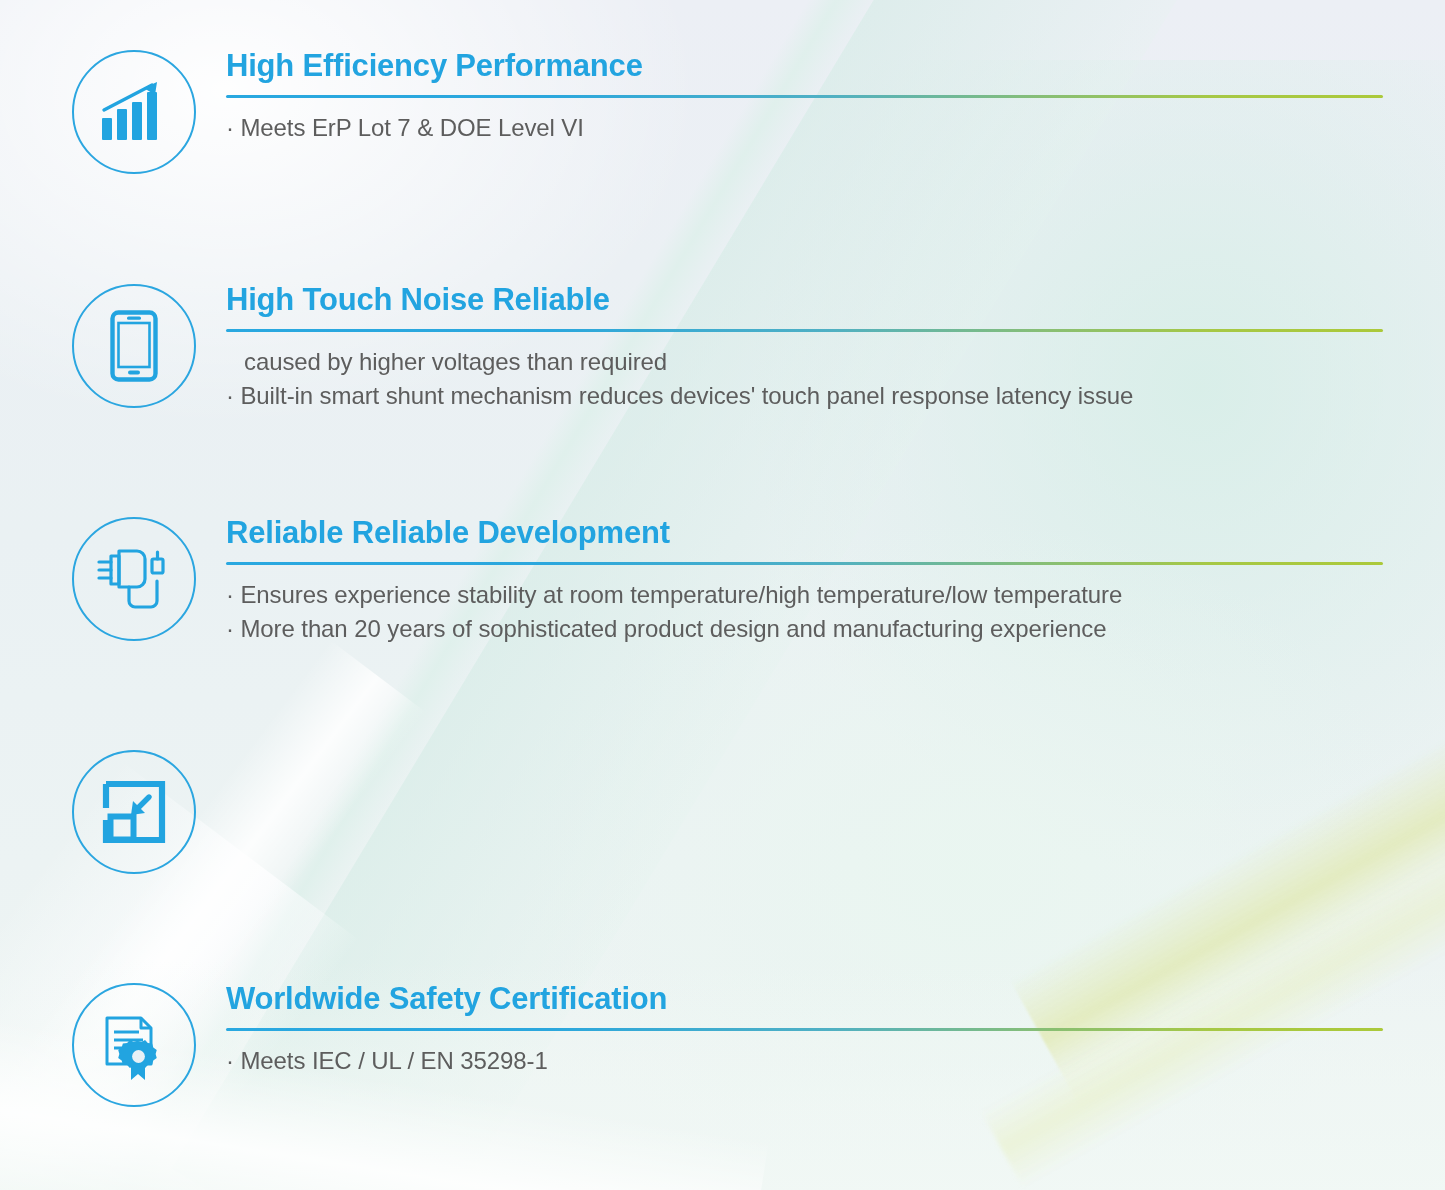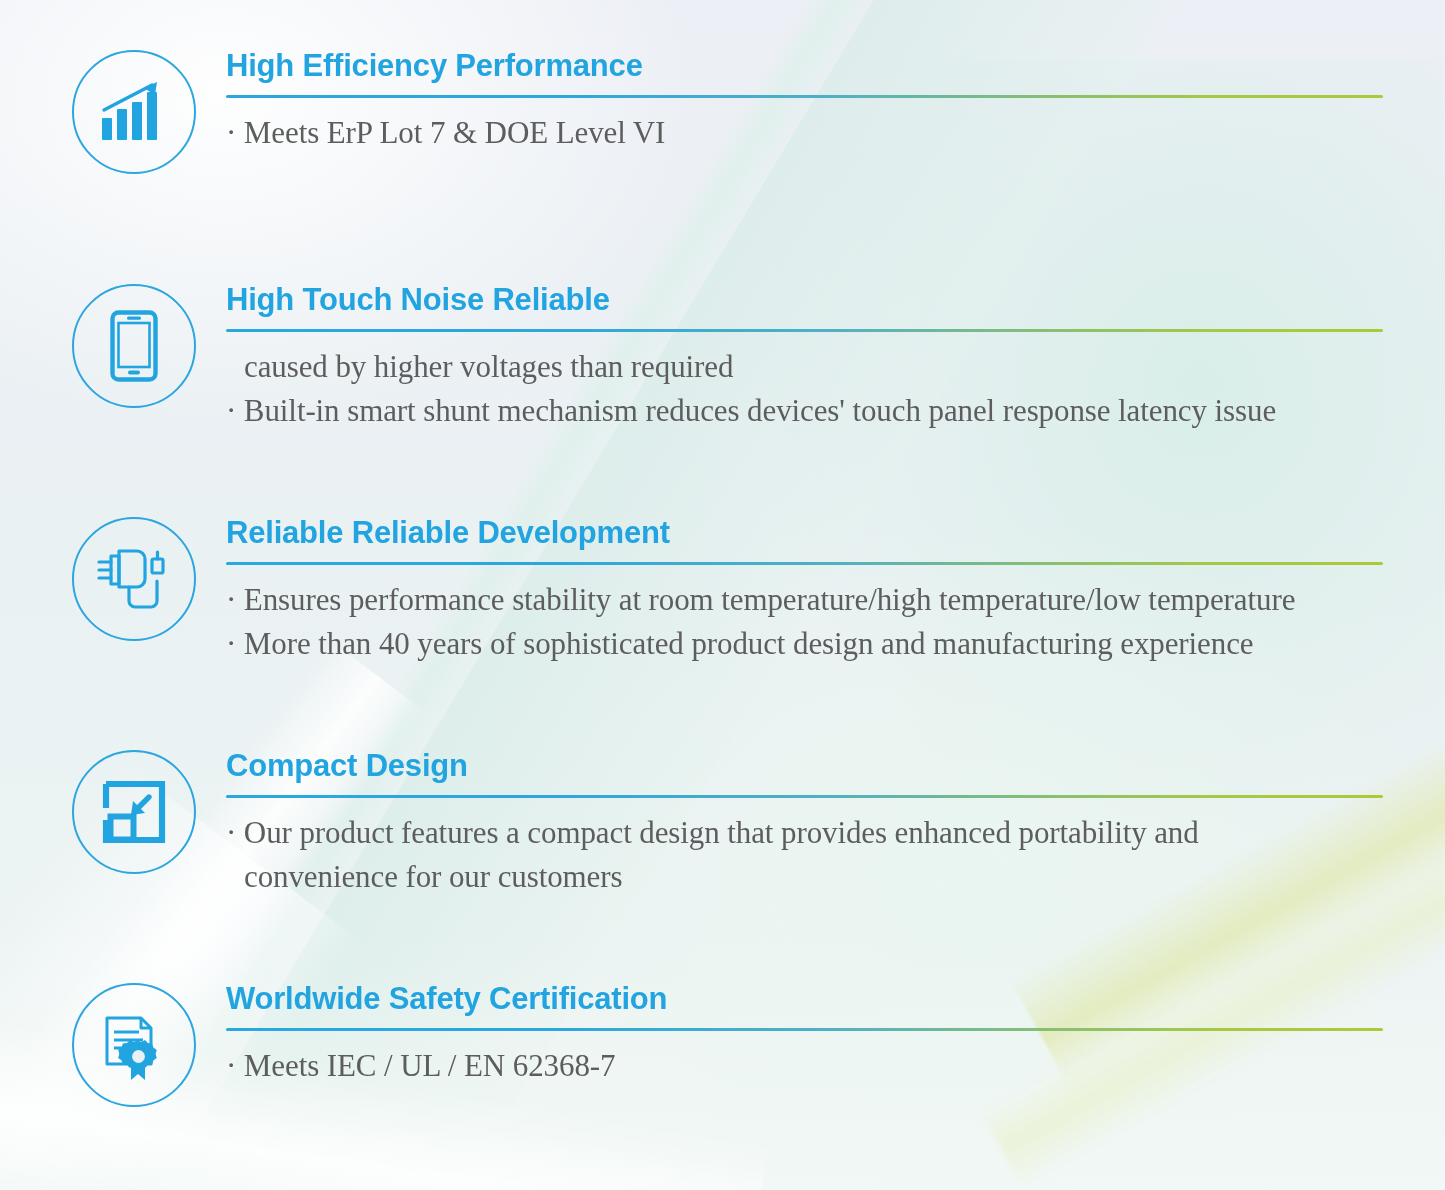--- a/index.html
+++ b/index.html
@@ -173,24 +173,23 @@
         #29a8e0 0%,
         #2ba7dd 28%,
         #4fb0c4 52%,
         #86be77 70%,
         #a6c845 85%,
         #abc93a 100%);
   }
   .desc {
     margin-top: 13px;
     color: #5d5d5d;
-    font-size: 31px;
+    font-size: 24px;
     line-height: 1.42;
     letter-spacing: -0.1px;
-    font-family: Liberation Serif, serif;
   }
   .desc .line {
     white-space: nowrap;
   }
   .indent {
     padding-left: 18px;
   }
 </style>
 </head>
 <body>
@@ -279,47 +278,39 @@
               <rect x="56" y="14" width="11" height="14" rx="1.5"></rect>
               <line x1="61.5" y1="7" x2="61.5" y2="14"></line>
             </g>
           </svg>
         </div>
       </div>
       <div class="body">
         <div class="feature-title">Reliable Reliable Development</div>
         <div class="divider"></div>
         <div class="desc">
-          <div class="line">· Ensures performance stability at room temperature/high temperature/low temperature</div>
-          <div class="line">· More than 40 years of sophisticated product  design and manufacturing experience</div>
+          <div class="line">· Ensures experience stability at room temperature/high temperature/low temperature</div>
+          <div class="line">· More than 20 years of sophisticated product  design and manufacturing experience</div>
         </div>
       </div>
     </div>
 
     <div class="feature" style="top:750px;">
       <div class="icon-wrap">
         <div class="icon-circle">
           <svg width="64" height="64" viewBox="0 0 64 64" aria-hidden="true">
 
             <path d="M4 4 h56 v56 h-56 v-20" fill="none" stroke="#22a4e0" stroke-width="6.2"></path>
             <path d="M4 4 v24" fill="none" stroke="#22a4e0" stroke-width="6.2"></path>
 
             <rect x="8.5" y="36.5" width="23" height="23" fill="none" stroke="#22a4e0" stroke-width="6"></rect>
 
             <line x1="47" y1="17" x2="33" y2="31" stroke="#22a4e0" stroke-width="5.4" stroke-linecap="round"></line>
             <polygon points="29,35 43,33 31,21" fill="#22a4e0"></polygon>
           </svg>
-        </div>
-      </div>
-      <div class="body">
-        <div class="feature-title">Compact Design</div>
-        <div class="divider"></div>
-        <div class="desc">
-          <div class="line">· Our product features a compact design that provides enhanced portability and</div>
-          <div class="line indent">convenience for our customers</div>
         </div>
       </div>
     </div>
 
     <div class="feature" style="top:983px;">
       <div class="icon-wrap">
         <div class="icon-circle">
           <svg width="66" height="70" viewBox="0 0 66 70" aria-hidden="true">
             <g fill="none" stroke="#22a4e0" stroke-width="3" stroke-linejoin="round">
 
@@ -341,19 +332,19 @@
                        l4.6 1.6 4.2 -2.4 3.3 3.6 4.9 0.4 1.4 4.7 4 2.9 -1.3 4.7 1.3 4.7 -4 2.9 -1.4 4.7 -4.9 0.4 -3.3 3.6 -4.2 -2.4 -4.6 1.6 -4.6 -1.6 -4.2 2.4 -3.3 -3.6 -4.9 -0.4 -1.4 -4.7 -4 -2.9 1.3 -4.7 -1.3 -4.7 4 -2.9 1.4 -4.7 4.9 -0.4 3.3 -3.6 4.2 2.4 z" transform="translate(-0.5,-2) scale(0.86) translate(6,6)" fill="#22a4e0"></path>
               <circle cx="37.5" cy="46.5" r="6.4" fill="#e8f1f6"></circle>
             </g>
           </svg>
         </div>
       </div>
       <div class="body">
         <div class="feature-title">Worldwide Safety Certification</div>
         <div class="divider"></div>
         <div class="desc">
-          <div class="line">· Meets IEC / UL / EN 62368-7</div>
+          <div class="line">· Meets IEC / UL / EN 35298-1</div>
         </div>
       </div>
     </div>
 
   </div>
 </div>
 
 </body></html>

